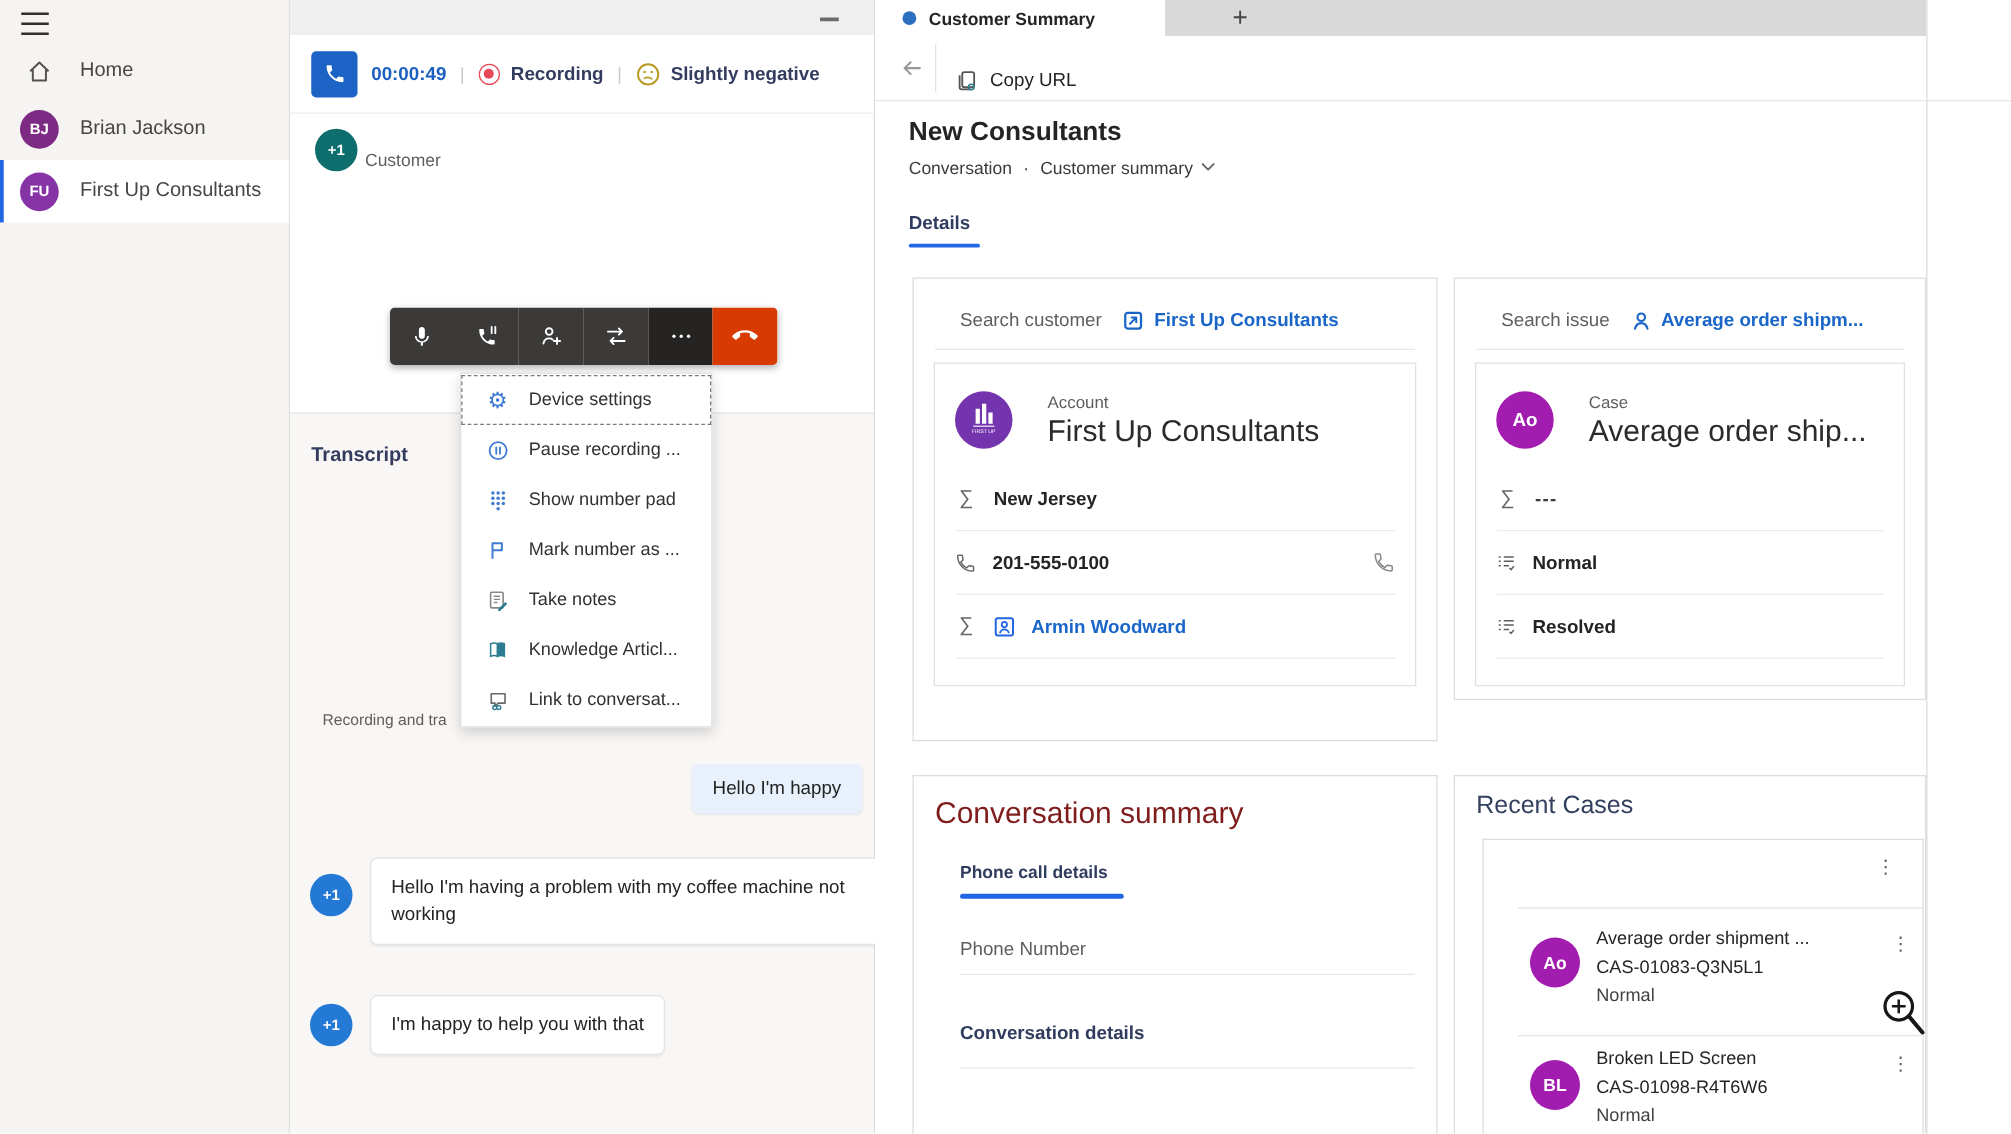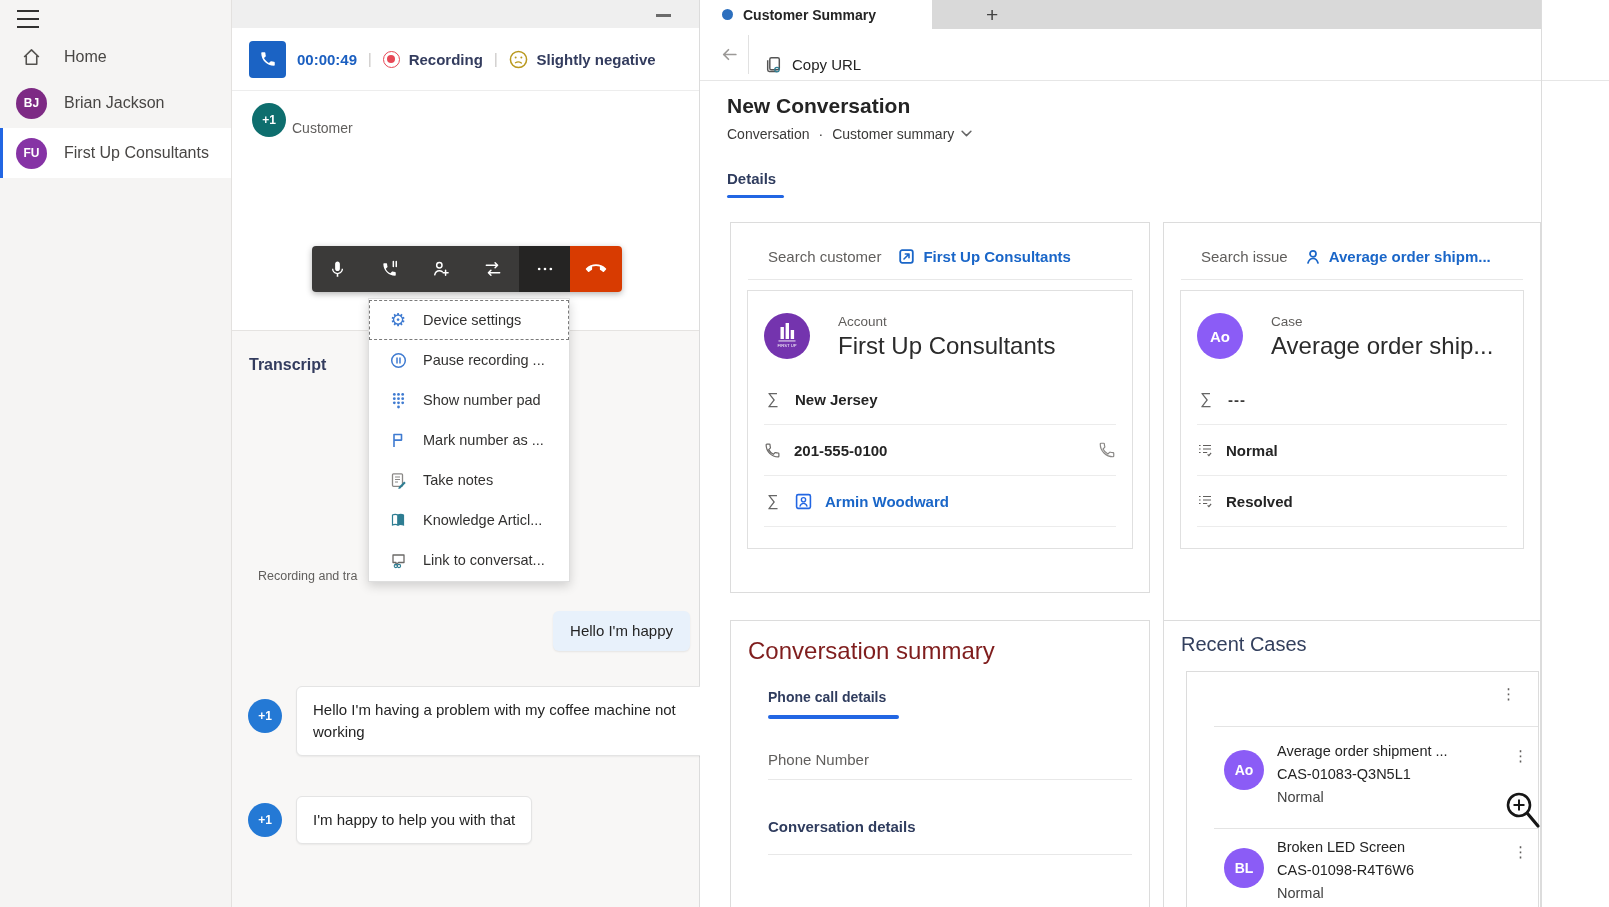--- a/index.html
+++ b/index.html
@@ -16,21 +16,21 @@
   .si-fu { top:128px; height:50px; background:#fff; border-left:3px solid #2266e3; padding-left:13px; }
   .av { border-radius:50%; color:#fff; font-weight:bold; display:flex; align-items:center; justify-content:center; flex:none; }
   .av-sm { width:31px; height:31px; font-size:12px; }
   .av-lg { width:34px; height:34px; font-size:12px; }
   .av-md { width:40px; height:40px; font-size:14px; }
   .av-xl { width:46px; height:46px; font-size:15px; }
   .bg-purple { background:#7d2a84; }
   .bg-violet { background:#8633a5; }
   .bg-teal { background:#0e6e6e; }
   .bg-blue { background:#2479d5; }
-  .bg-olive { background:#8b5cf6; }
+  .bg-olive { background:#a21caf; }
 
   
   .callpane { position:absolute; left:232px; top:0; width:468px; height:100%; background:#fff; border-right:1px solid #dcdcdc; }
   .callpane-top { position:absolute; left:0; top:0; right:0; height:28px; background:#efefef; }
   .minimize-dash { position:absolute; right:28px; top:14px; width:15px; height:3px; background:#6b6b6b; cursor:pointer; }
   .call-header { position:absolute; left:0; top:28px; right:0; height:63px; display:flex; align-items:center; padding-left:17px; border-bottom:1px solid #ededed; background:#fff; }
   .call-tile { width:37px; height:37px; border-radius:4px; background:#1b63c4; display:flex; align-items:center; justify-content:center; flex:none; }
   .timer { margin-left:11px; font-size:15px; font-weight:bold; color:#1b5fc0; }
   .hsep { margin:0 11px; color:#c8c6c4; font-size:14px; }
   .rec-dot { position:relative; width:17px; height:17px; border:1.5px solid #e74856; border-radius:50%; flex:none; }
@@ -75,21 +75,21 @@
 
   .page-title { position:absolute; left:27px; top:94px; font-size:21px; font-weight:bold; color:#242424; }
   .breadcrumb { position:absolute; left:27px; top:126px; display:flex; align-items:center; gap:9px; font-size:14px; color:#3b3a39; }
   .form-select { border:none; background:transparent; display:flex; align-items:center; gap:7px; font-size:14px; color:#3b3a39; cursor:pointer; font-family:inherit; }
   .details-tab { position:absolute; left:27px; top:170px; cursor:pointer; }
   .details-tab span { font-size:15px; font-weight:bold; color:#2f3c5e; }
   .underline { margin-top:7px; width:57px; height:3px; background:#2266e3; border-radius:2px; }
 
   .card { position:absolute; background:#fff; border:1px solid #dcdcdc; }
   .card1 { left:30px; top:222px; width:420px; height:371px; }
-  .card2 { left:463px; top:222px; width:378px; height:450px; }
+  .card2 { left:463px; top:222px; width:378px; height:338px; }
   .card3 { left:30px; top:620px; width:420px; height:300px; border-bottom:none; }
   .card4 { left:463px; top:620px; width:378px; height:300px; border-bottom:none; overflow:hidden; }
 
   .card-head { display:flex; align-items:center; margin:25px 16px 0 37px; }
   .head-label { font-size:15px; color:#605e5c; }
   .head-link { margin-left:17px; display:flex; align-items:center; gap:8px; border:none; background:transparent; cursor:pointer; font-family:inherit; font-size:15px; font-weight:bold; color:#1a66c8; }
   .hr { height:1px; background:#e8e8e8; margin:14px 17px 0; }
   .inner { margin:10px 16px 0; border:1px solid #e0e0e0; height:259px; padding:22px 16px 0; }
   .rec-head { display:flex; gap:28px; align-items:flex-start; }
   .rec-type { font-size:13.5px; color:#605e5c; margin-top:1px; }
@@ -338,21 +338,21 @@
       <button class="copyurl">
         <svg width="19" height="19" viewBox="0 0 18 18">
             <rect x="5.5" y="2.5" width="9" height="11.5" rx="1.5" fill="none" stroke="#555" stroke-width="1.4"></rect>
             <path d="M3.5 5v9c0 .9.7 1.6 1.6 1.6H12" fill="none" stroke="#555" stroke-width="1.4"></path>
             <circle cx="12.3" cy="13.8" r="2.1" fill="none" stroke="#2e7d92" stroke-width="1.2"></circle>
           </svg>
         <span>Copy URL</span>
       </button>
     </div>
 
-    <h1 class="page-title">New Conversation</h1>
+    <h1 class="page-title">New Consultants</h1>
     <div class="breadcrumb">
       <span>Conversation</span>
       <span>·</span>
       <button class="form-select">
         <span>Customer summary</span>
         <svg width="11" height="8" viewBox="0 0 10 7">
             <path d="M1 1l4 4 4-4" fill="none" stroke="#666" stroke-width="1.4" stroke-linecap="round" stroke-linejoin="round"></path>
           </svg>
       </button>
     </div>

